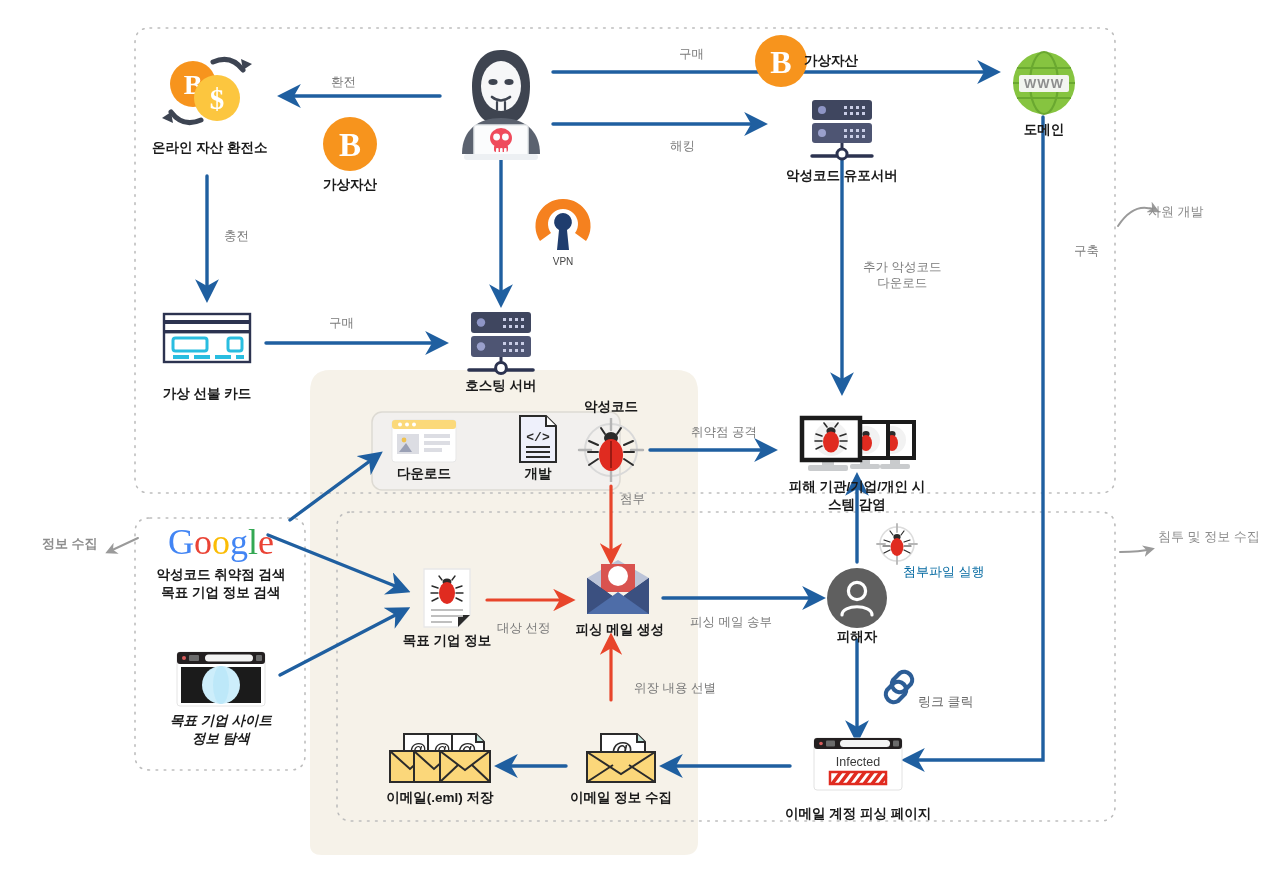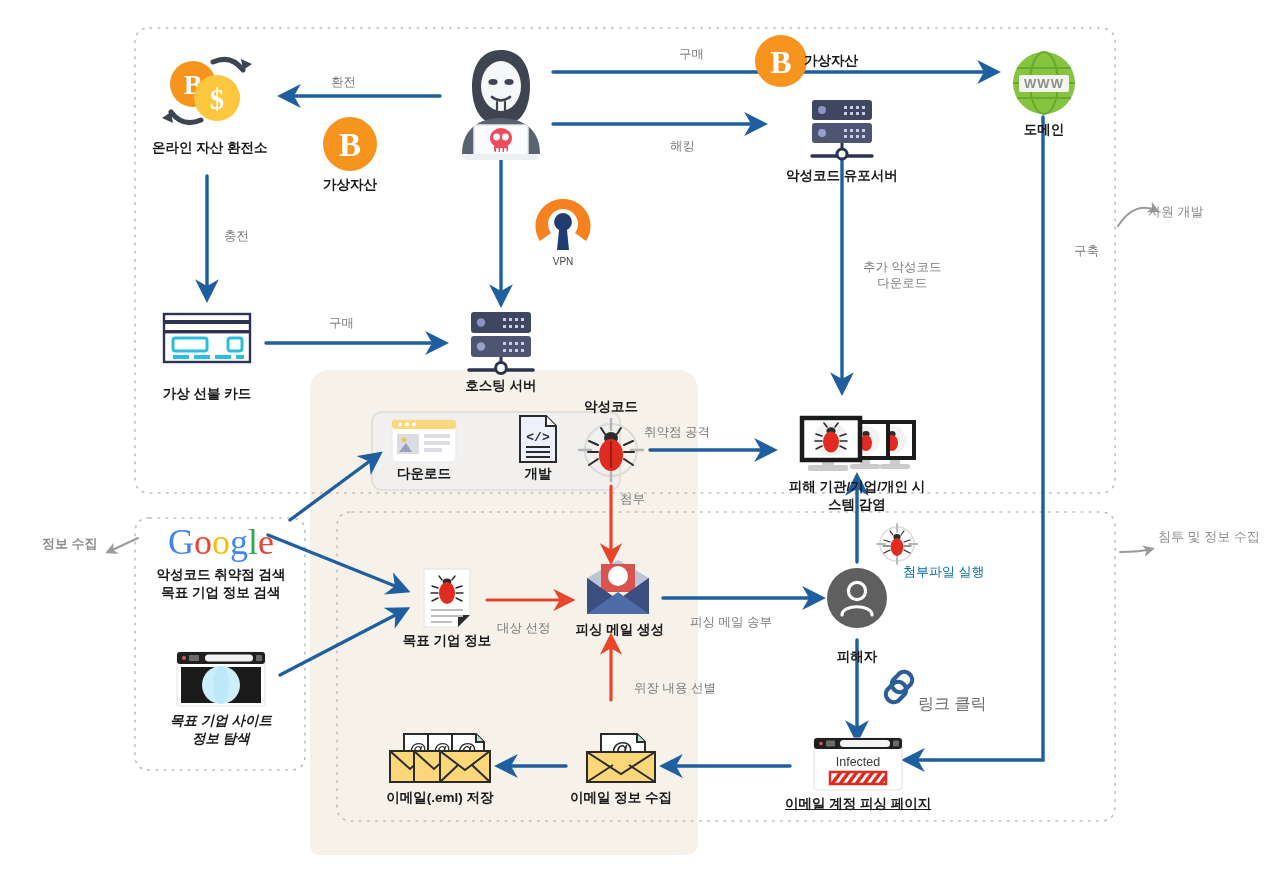--- a/index.html
+++ b/index.html
@@ -426,21 +426,21 @@
   </div>
 
   <div class="node" style="left:825px;top:567px;width:64px;">
     <div class="iconbox" style="height:62px;">
       <svg width="62" height="62" viewBox="0 0 62 62">
         <circle cx="31" cy="31" r="30" fill="#5f5f5f"></circle>
         <circle cx="31" cy="24" r="8.6" fill="none" stroke="#fff" stroke-width="3.2"></circle>
         <path d="M16 48 C16 37 46 37 46 48" fill="none" stroke="#fff" stroke-width="3.2" stroke-linecap="round"></path>
       </svg>
     </div>
-    <div class="lbl" style="margin-top:20px;">피해자</div>
+    <div class="lbl" style="margin-top:0;">피해자</div>
   </div>
 
   <div class="node" style="left:874px;top:522px;width:46px;">
     <div class="iconbox" style="height:44px;">
       <svg width="44" height="44" viewBox="0 0 44 44">
         <circle cx="22" cy="22" r="17" fill="none" stroke="#dcdcdc" stroke-width="1.6"></circle>
         <g stroke="#b5b5b5" stroke-width="1.8" stroke-linecap="round">
             <path d="M22 2 V10 M22 34 V42 M2 22 H10 M34 22 H42"></path>
           </g>
         <g stroke="#2b2b2b" stroke-width="1.2" stroke-linecap="round">
@@ -458,39 +458,39 @@
   <div class="node" style="left:874px;top:667px;width:46px;">
     <div class="iconbox" style="height:40px;">
       <svg width="44" height="40" viewBox="0 0 44 40">
         <g stroke="#2c5d96" stroke-width="4.2" fill="none" stroke-linecap="round">
           <path d="M25 6 A8 8 0 0 1 36 17 L29 24 A8 8 0 0 1 18 13 Z"></path>
           <path d="M19 16 A8 8 0 0 1 30 27 L23 34 A8 8 0 0 1 12 23 Z"></path>
         </g>
       </svg>
     </div>
   </div>
-  <div class="edgelbl" style="left:918px;top:694px;color:#6b6b6b;font-size:16px;">링크 클릭</div>
+  <div class="edgelbl" style="left:918px;top:694px;color:#6b6b6b;font-size:13px;">링크 클릭</div>
 
   <div class="node" style="left:785px;top:736px;width:146px;">
     <div class="iconbox" style="height:56px;">
       <svg width="96" height="56" viewBox="0 0 96 56">
         <rect x="4" y="2" width="88" height="52" rx="3" fill="#fff" stroke="#e2e2e2"></rect>
         <rect x="4" y="2" width="88" height="11" rx="3" fill="#231f20"></rect>
         <circle cx="11" cy="7.5" r="1.8" fill="#d95c5c"></circle>
         <rect x="16" y="4.5" width="9" height="6" rx="1" fill="#6b6b6b"></rect>
         <rect x="30" y="4" width="50" height="7" rx="3.5" fill="#f3f3f3"></rect>
         <rect x="83" y="4.5" width="6" height="6" rx="1" fill="#6b6b6b"></rect>
         <text x="48" y="30" text-anchor="middle" font-size="12.5" fill="#3a3a3a">Infected</text>
         <rect x="20" y="36" width="56" height="12" fill="#fff" stroke="#e02b20" stroke-width="2.5"></rect>
         <g stroke="#e02b20" stroke-width="3.6">
           <path d="M22 48 L31 36 M30 48 L39 36 M38 48 L47 36 M46 48 L55 36 M54 48 L63 36 M62 48 L71 36 M70 48 L76 40"></path>
         </g>
       </svg>
     </div>
-    <div class="lbl" style="margin-top:4px;text-decoration:underline;">이메일 계정 피싱 페이지</div>
+    <div class="lbl" style="margin-top:14px;">이메일 계정 피싱 페이지</div>
   </div>
 
   <div class="node" style="left:565px;top:730px;width:112px;">
     <div class="iconbox" style="height:56px;">
       <svg width="76" height="56" viewBox="0 0 76 56">
         <path d="M18 4 H54 L62 12 V32 H18 Z" fill="#fff" stroke="#2b2b2b" stroke-width="2"></path>
         <path d="M54 4 V12 H62" fill="#bfe3dc" stroke="#2b2b2b" stroke-width="2"></path>
         <text x="39" y="27" text-anchor="middle" font-size="22" font-weight="bold" fill="#2b2b2b">@</text>
         <path d="M4 22 H72 V52 H4 Z" fill="#fbd77a" stroke="#2b2b2b" stroke-width="2"></path>
         <path d="M4 22 L38 44 L72 22" fill="none" stroke="#2b2b2b" stroke-width="2"></path>
@@ -529,21 +529,21 @@
   </div>
 
   <div class="edgelbl" style="left:331px;top:74px;">환전</div>
   <div class="edgelbl" style="left:224px;top:228px;">충전</div>
   <div class="edgelbl" style="left:679px;top:46px;">구매</div>
   <div class="edgelbl" style="left:670px;top:138px;">해킹</div>
   <div class="edgelbl" style="left:329px;top:315px;">구매</div>
   <div class="edgelbl" style="left:1074px;top:243px;">구축</div>
   <div class="edgelbl" style="left:863px;top:259px;white-space:pre-line;">추가 악성코드
 다운로드</div>
-  <div class="edgelbl" style="left:644px;top:424px;">취약점 공격</div>
+  <div class="edgelbl" style="left:691px;top:424px;">취약점 공격</div>
   <div class="edgelbl" style="left:620px;top:491px;">첨부</div>
   <div class="edgelbl" style="left:497px;top:620px;">대상 선정</div>
   <div class="edgelbl" style="left:634px;top:680px;">위장 내용 선별</div>
   <div class="edgelbl" style="left:690px;top:614px;">피싱 메일 송부</div>
 
   <div class="zonelbl" style="left:1148px;top:203px;">자원 개발</div>
   <div class="zonelbl" style="left:1158px;top:528px;">침투 및 정보 수집</div>
   <div class="zonelbl" style="left:42px;top:535px;font-weight:bold;">정보 수집</div>
 
 </div>

